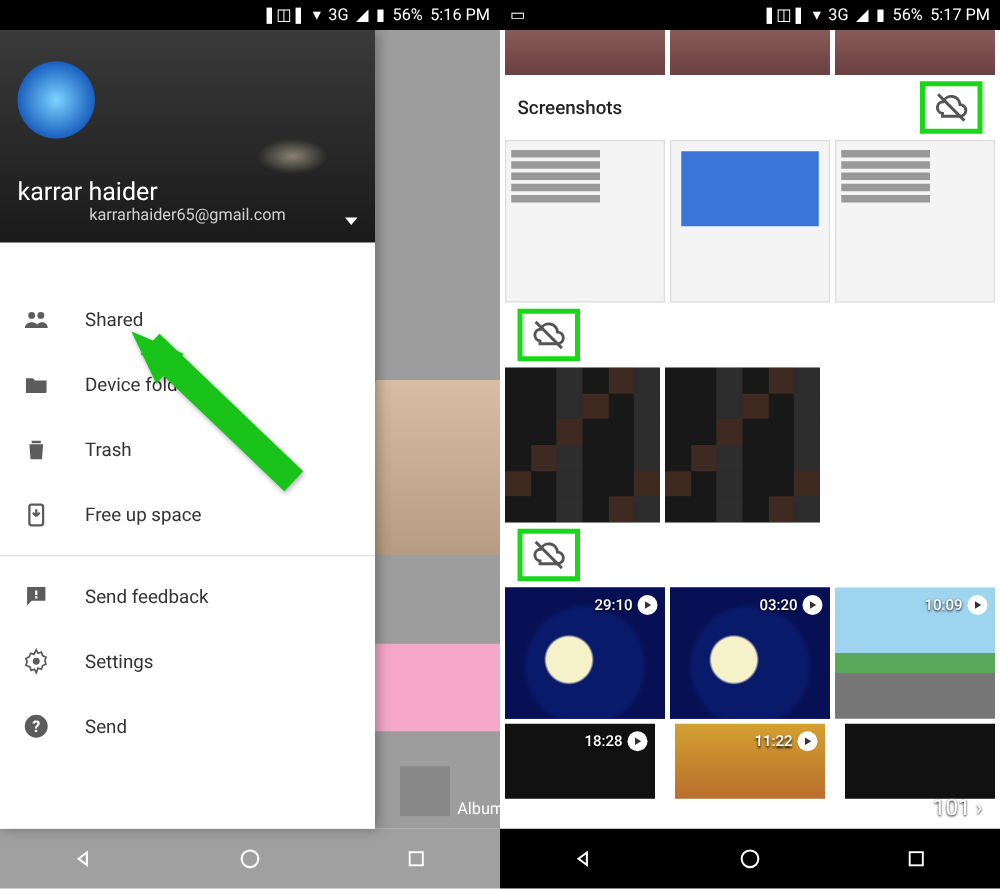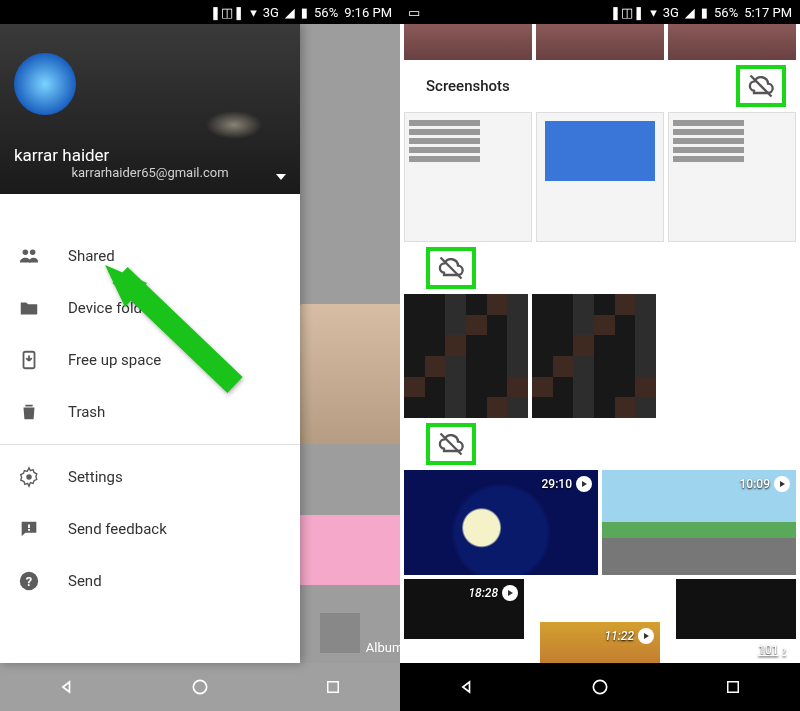--- a/index.html
+++ b/index.html
@@ -4,21 +4,21 @@
 <style>
 * { margin: 0; padding: 0; box-sizing: border-box; font-family: Roboto, Arial, sans-serif; }
 body { width: 800px; height: 711px; display: flex; background: #ccc; }
 .screen { width: 400px; height: 711px; position: relative; background: #fff; overflow: hidden; }
 .statusbar { height: 24px; background: #000; color: #fff; display: flex; align-items: center; justify-content: flex-end; padding: 0 8px; font-size: 13px; gap: 6px; }
 .statusbar .si { display: inline-flex; align-items: center; }
 .screen-left { display: flex; flex-direction: column; }
 .drawer { width: 300px; background: #fff; box-shadow: 2px 0 10px rgba(0,0,0,.3); position: absolute; left: 0; top: 24px; bottom: 48px; z-index: 5; display: flex; flex-direction: column; }
 .drawer-header { height: 170px; background: linear-gradient(180deg,#3a3a3a,#1a1a1a); padding: 14px; color: #fff; position: relative; display: flex; flex-direction: column; justify-content: flex-end; }
 .avatar { width: 62px; height: 62px; border-radius: 50%; background: radial-gradient(circle,#7bd4ff 0%,#1a5fbf 70%); margin-bottom: 30px; }
-.acct-name { font-size: 17px; }
+.acct-name { font-size: 20px; }
 .acct-email { font-size: 13px; color: #d0d0d0; text-align: center; }
 .acct-caret { position: absolute; right: 14px; bottom: 14px; width: 0; height: 0; border-left: 5px solid transparent; border-right: 5px solid transparent; border-top: 6px solid #fff; }
 .lion { position: absolute; right: 30px; bottom: 45px; width: 120px; height: 60px; opacity: .6; background: radial-gradient(ellipse 40px 20px at 70% 60%, #c9c0a8 0%, transparent 70%); }
 .menu { flex: 1; margin-top: 36px; }
 .menu-item { display: flex; align-items: center; height: 52px; padding: 0 18px; gap: 28px; color: #333; font-size: 15px; }
 .menu-item .mi-icon { width: 22px; height: 22px; display: flex; align-items: center; justify-content: center; color: #5c5c5c; }
 .divider { height: 1px; background: #e0e0e0; margin: 6px 0; }
 .backdim { position: absolute; left: 300px; top: 24px; right: 0; bottom: 48px; background: rgba(60,60,60,.5); }
 .backdim-inner { position: absolute; inset: 0; }
 .peeked-photo { position: absolute; right: -10px; top: 280px; width: 110px; height: 140px; background: linear-gradient(#d7bda3,#b59c82); border-radius: 2px; }
@@ -26,54 +26,54 @@
 .peeked-tile { position: absolute; right: 40px; bottom: 10px; width: 40px; height: 40px; background: #888; }
 .albums-label { position: absolute; right: -10px; bottom: 8px; color: #fff; font-size: 13px; }
 .arrow { position: absolute; left: 105px; top: 265px; z-index: 10; }
 .arrow svg { filter: drop-shadow(1px 2px 2px rgba(0,0,0,.3)); }
 .navbar { position: absolute; bottom: 0; left: 0; right: 0; height: 48px; background: #a0a0a0; display: flex; align-items: center; justify-content: space-around; }
 .screen-right .navbar { background: #000; }
 .navbtn { color: #fff; width: 24px; height: 24px; display: flex; align-items: center; justify-content: center; }
 .content-right { position: absolute; top: 24px; left: 0; right: 0; bottom: 48px; background: #fff; overflow: hidden; }
 .thumbrow-top { height: 36px; display: flex; gap: 4px; padding: 0 4px; }
 .thumbrow-top .t { flex: 1; background: linear-gradient(#8a5a5a,#6a4040); }
-.section-hdr { display: flex; align-items: center; height: 52px; padding: 0 14px; margin-left: 12px; }
+.section-hdr { display: flex; align-items: center; height: 52px; padding: 0 14px; }
 .section-hdr .title { font-weight: 500; font-size: 15px; flex: 1; color: #222; }
 .cloud-box { width: 50px; height: 42px; border: 4px solid #18d818; background: #fff; display: flex; align-items: center; justify-content: center; }
 .srow { display: flex; gap: 4px; padding: 0 4px; }
 .ss-thumb { flex: 1; height: 130px; background: #f4f4f4; border: 1px solid #ddd; font-size: 6px; color: #555; padding: 4px; position: relative; }
 .ss-thumb .line { height: 6px; margin: 3px 0; background: #999; width: 60%; }
 .ss-thumb.blue-dialog::before { content: ""; position: absolute; top: 8px; left: 8px; right: 8px; height: 60px; background: #3a75d8; }
 .snap-thumb { width: 124px; height: 124px; background: #111; display: grid; grid-template-columns: repeat(6,1fr); grid-template-rows: repeat(6,1fr); }
 .snap-thumb span { background: rgba(255,255,255,.03); }
 .snap-thumb span:nth-child(3n) { background: rgba(255,255,255,.12); }
 .snap-thumb span:nth-child(5n) { background: rgba(200,120,80,.25); }
 .video-thumb { flex: 1; height: 105px; position: relative; }
 .video-thumb.moon { background: radial-gradient(circle at 40% 55%, #f5f1c8 0 18px, transparent 20px), radial-gradient(circle at 50% 60%, #0a1a6b 0 45px, #081055 50px), #0a0a5b; }
 .video-thumb.road { background: linear-gradient(#9fd4ef 0 50%, #5aa85a 50% 65%, #777 65%); }
 .dur-badge { position: absolute; top: 6px; right: 6px; display: flex; align-items: center; gap: 4px; color: #fff; font-size: 12px; font-weight: 500; text-shadow: 0 1px 2px #000; }
 .play-circle { width: 16px; height: 16px; border-radius: 50%; background: #fff; display: flex; align-items: center; justify-content: center; }
 .play-circle::after { content: ""; border-left: 5px solid #333; border-top: 3px solid transparent; border-bottom: 3px solid transparent; margin-left: 1px; }
-.bottom-row { display: flex; gap: 16px; padding: 4px 4px 0; font-style: italic; }
+.bottom-row { display: flex; gap: 16px; padding: 4px 4px 0; }
 .bottom-thumb { flex: 1; height: 60px; background: #111; position: relative; }
-.bottom-thumb.toy { background: linear-gradient(#d4a030,#ba6e2e); margin-top: 43px; }
-.page-indicator { position: absolute; right: 14px; bottom: 54px; color: #fff; font-size: 12px; display: flex; align-items: center; gap: 4px; text-shadow: 0 1px 2px #000; text-decoration: underline; }
+.bottom-thumb.toy { background: linear-gradient(#d4a030,#ba6e2e); }
+.page-indicator { position: absolute; right: 14px; bottom: 54px; color: #fff; font-size: 18px; display: flex; align-items: center; gap: 4px; text-shadow: 0 1px 2px #000; }
 </style>
 </head>
 <body>
 
 <div class="screen screen-left">
   <div class="statusbar">
     <span class="si">❚◫❚</span>
     <span class="si">▾</span>
     <span class="si">3G</span>
     <span class="si">◢</span>
     <span class="si">▮</span>
     <span class="si">56%</span>
-    <span class="si">9:16 PM</span>
+    <span class="si">5:16 PM</span>
   </div>
 
   <div class="backdim">
     <div class="backdim-inner">
       <div class="peeked-photo"></div>
       <div class="peeked-pink"></div>
       <div class="peeked-tile"></div>
       <div class="albums-label">Albums</div>
     </div>
   </div>
@@ -102,53 +102,53 @@
         <span class="mi-icon">
             <svg width="22" height="22" viewBox="0 0 24 24">
               <path d="M3 6h6l2 2h10v10a1 1 0 0 1-1 1H3V6z" fill="#5c5c5c"></path>
             </svg>
           </span>
         <span>Device folders</span>
       </div>
       <div class="menu-item">
         <span class="mi-icon">
             <svg width="22" height="22" viewBox="0 0 24 24">
+              <path d="M6 7h12l-1 13H7L6 7zm2-3h8v2H8z" fill="#5c5c5c"></path>
+            </svg>
+          </span>
+        <span>Trash</span>
+      </div>
+      <div class="menu-item">
+        <span class="mi-icon">
+            <svg width="22" height="22" viewBox="0 0 24 24">
               <rect x="6" y="3" width="12" height="18" rx="2" fill="none" stroke="#5c5c5c" stroke-width="2"></rect>
               <path d="M12 7v6m0 0l-3-3m3 3l3-3" stroke="#5c5c5c" stroke-width="2" fill="none"></path>
             </svg>
           </span>
         <span>Free up space</span>
       </div>
-      <div class="menu-item">
-        <span class="mi-icon">
-            <svg width="22" height="22" viewBox="0 0 24 24">
-              <path d="M6 7h12l-1 13H7L6 7zm2-3h8v2H8z" fill="#5c5c5c"></path>
-            </svg>
-          </span>
-        <span>Trash</span>
-      </div>
       <div class="divider"></div>
-      <div class="menu-item">
-        <span class="mi-icon">
-            <svg width="22" height="22" viewBox="0 0 24 24">
-              <circle cx="12" cy="12" r="3" fill="#5c5c5c"></circle>
-              <path d="M12 2l1.5 3 3-1 1 3 3 1.5-1 3 1 3-3 1.5-1 3-3-1L12 22l-1.5-3-3 1-1-3L3 15.5l1-3-1-3L6 8l1-3 3 1z" fill="none" stroke="#5c5c5c" stroke-width="1.5"></path>
-            </svg>
-          </span>
-        <span>Settings</span>
-      </div>
       <div class="menu-item">
         <span class="mi-icon">
             <svg width="22" height="22" viewBox="0 0 24 24">
               <path d="M4 4h16v12H8l-4 4z" fill="#5c5c5c"></path>
               <rect x="11" y="7" width="2" height="4" fill="#fff"></rect>
               <rect x="11" y="12" width="2" height="2" fill="#fff"></rect>
             </svg>
           </span>
         <span>Send feedback</span>
+      </div>
+      <div class="menu-item">
+        <span class="mi-icon">
+            <svg width="22" height="22" viewBox="0 0 24 24">
+              <circle cx="12" cy="12" r="3" fill="#5c5c5c"></circle>
+              <path d="M12 2l1.5 3 3-1 1 3 3 1.5-1 3 1 3-3 1.5-1 3-3-1L12 22l-1.5-3-3 1-1-3L3 15.5l1-3-1-3L6 8l1-3 3 1z" fill="none" stroke="#5c5c5c" stroke-width="1.5"></path>
+            </svg>
+          </span>
+        <span>Settings</span>
       </div>
       <div class="menu-item">
         <span class="mi-icon">
             <svg width="22" height="22" viewBox="0 0 24 24">
               <circle cx="12" cy="12" r="10" fill="#5c5c5c"></circle>
               <text x="12" y="17" text-anchor="middle" fill="#fff" font-size="14" font-weight="bold">?</text>
             </svg>
           </span>
         <span>Send</span>
       </div>
@@ -322,20 +322,26 @@
           </svg>
       </div>
     </div>
     <div class="srow">
       <div class="video-thumb moon">
         <div class="dur-badge">
             <span>29:10</span>
             <span class="play-circle"></span>
           </div>
       </div>
+      <div class="video-thumb moon">
+        <div class="dur-badge">
+            <span>03:20</span>
+            <span class="play-circle"></span>
+          </div>
+      </div>
       <div class="video-thumb road">
         <div class="dur-badge">
             <span>10:09</span>
             <span class="play-circle"></span>
           </div>
       </div>
     </div>
     <div class="bottom-row">
       <div class="bottom-thumb">
         <div class="dur-badge">

